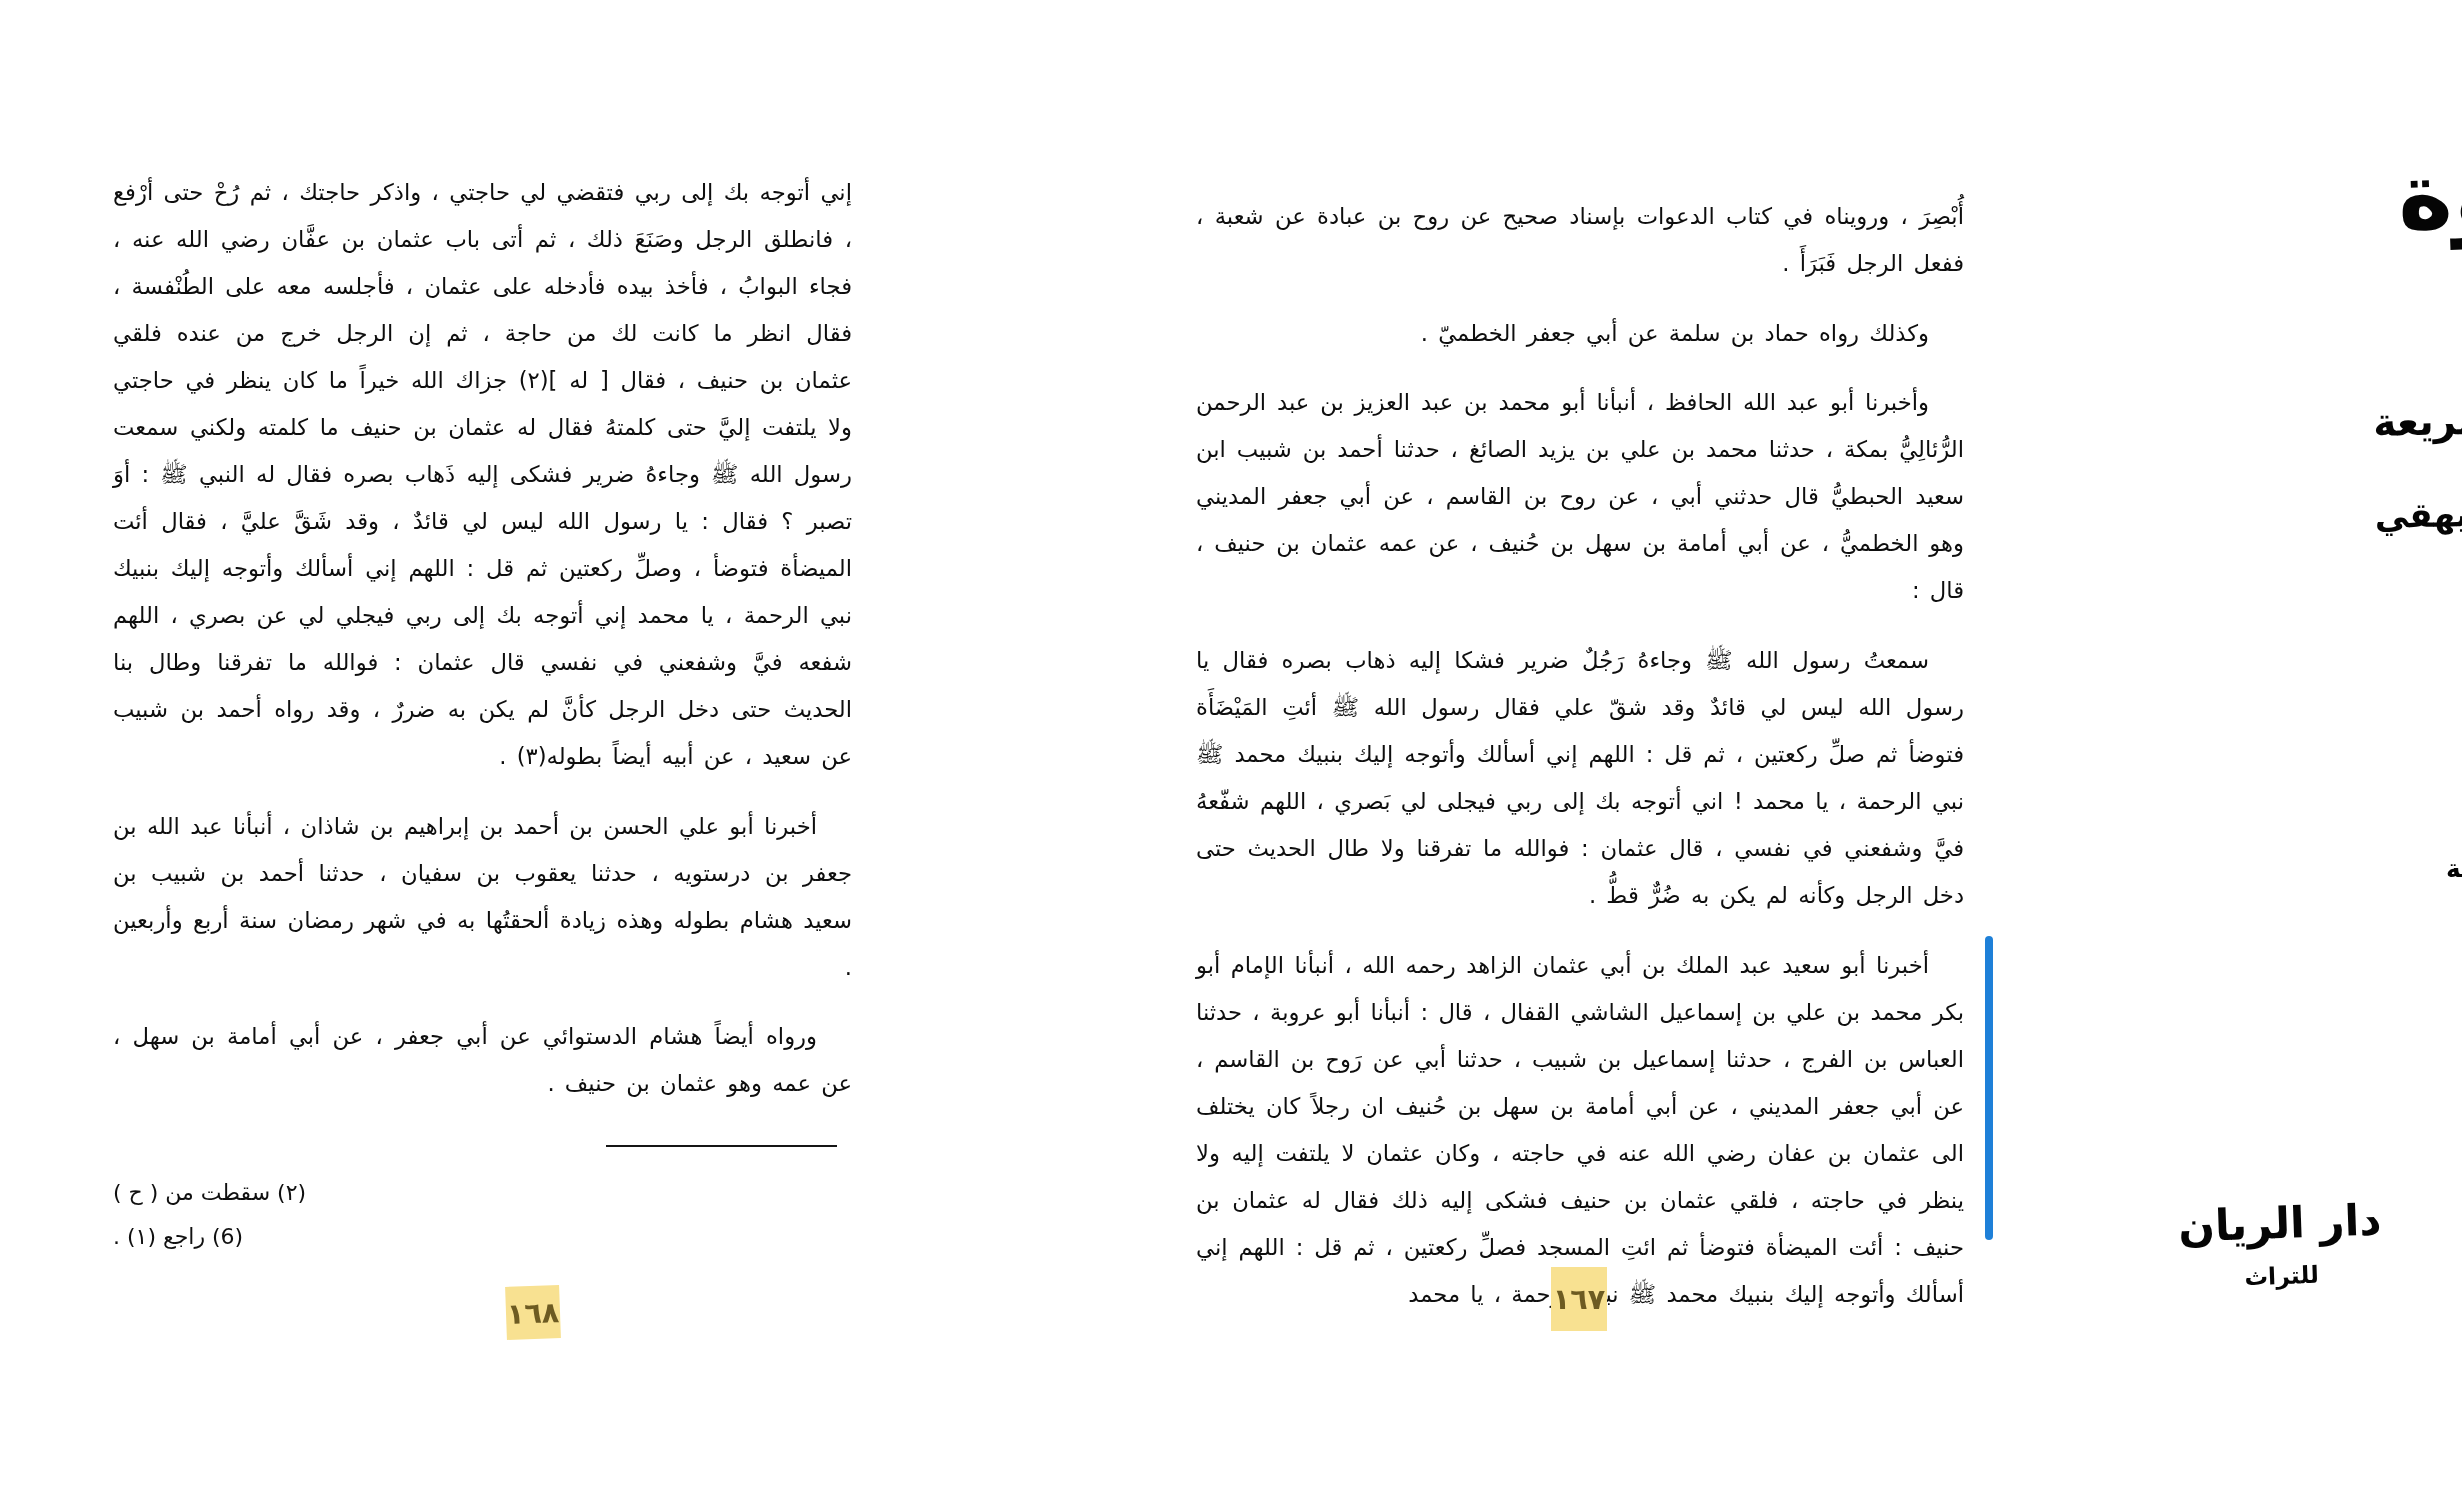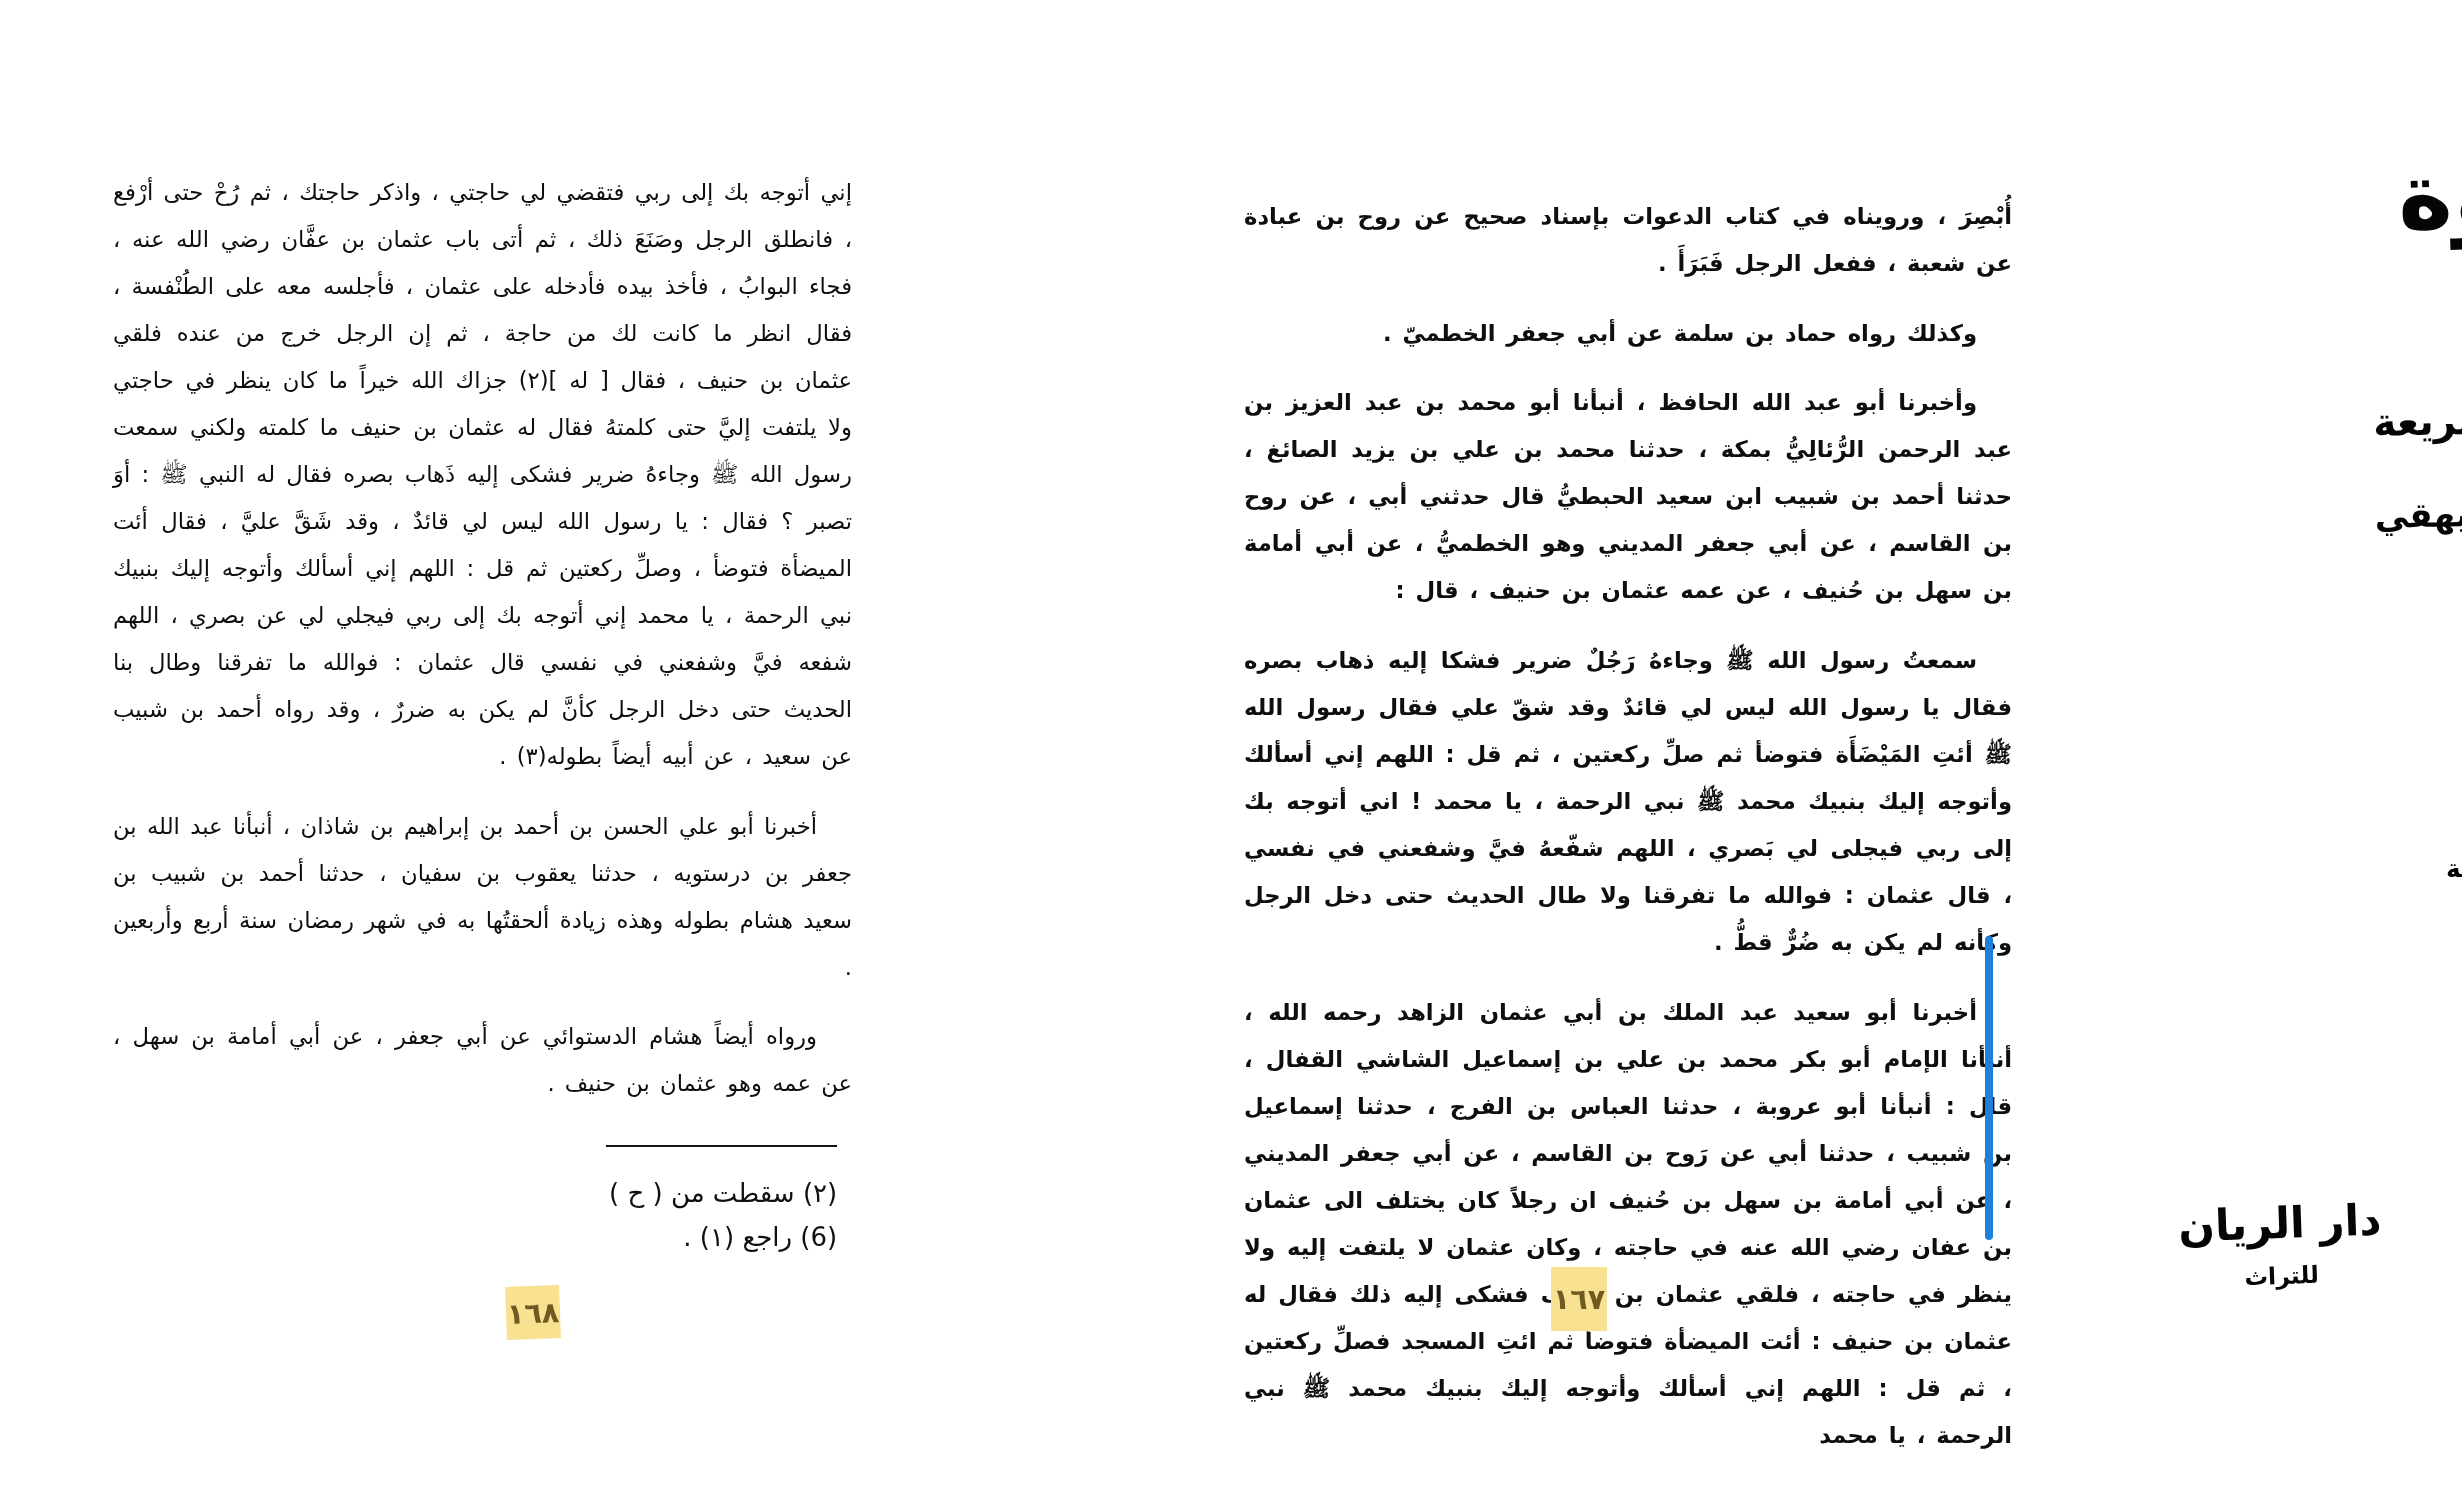--- a/index.html
+++ b/index.html
@@ -31,40 +31,40 @@
     margin: 0;
     font-size: 22.7px;
     line-height: 47px;
     letter-spacing: 0.2px;
     word-spacing: 3px;
   }
   .page p.gap    { margin-top: 22.7px; }
   .page p.indent { text-indent: 35px; }
 
   .page-168 { left: 113px;  top: 169px; width: 739px; }
-  .page-167 { left: 1244px; top: 193px; width: 768px; font-weight: bold; }
+  .page-167 { left: 1196px; top: 193px; width: 768px; }
 
   .footnote-block {
     position: absolute;
     left: 113px;
     top: 1145px;
     width: 739px;
     direction: rtl;
   }
   .footnote-rule {
     width: 231px;
     height: 0;
     border-top: 2.5px solid #151515;
     margin: 0 14.8px 27px auto;
   }
   .footnote-block p {
     margin: 0 14.8px 5.9px auto;
-    font-size: 26px;
+    font-size: 22px;
     line-height: 38px;
-    text-align: right;
+    text-align: left;
   }
 
   .pagenum {
     position: absolute;
     display: flex;
     align-items: center;
     justify-content: center;
     background: #f8e191;
     color: #6d5b22;
     font-size: 28.6px;

